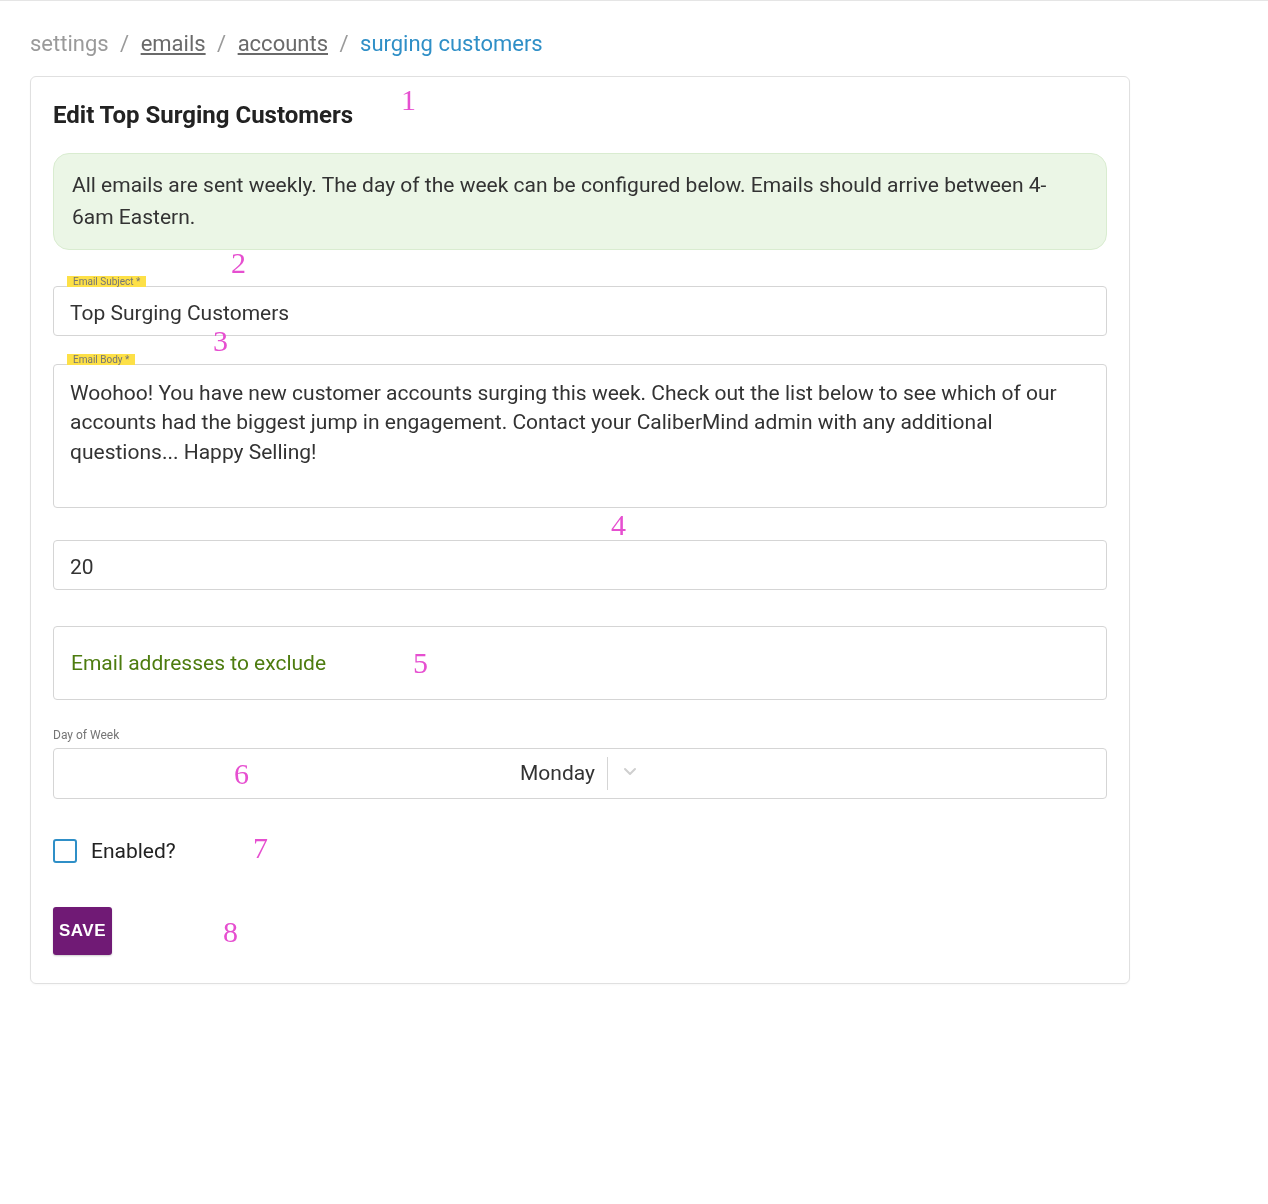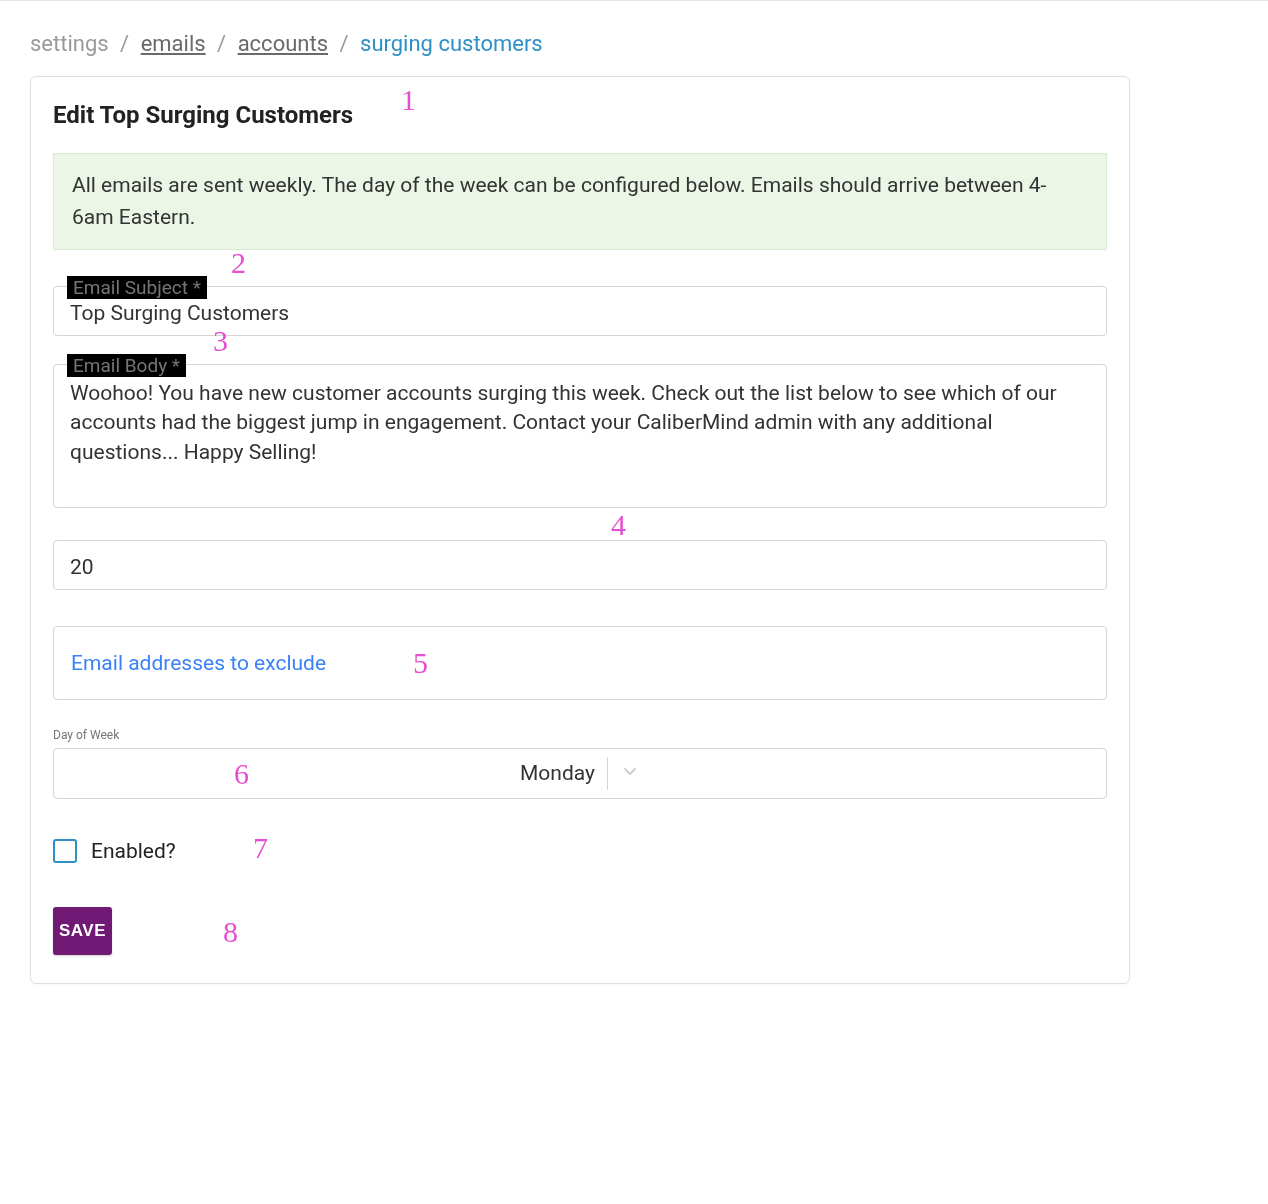--- a/index.html
+++ b/index.html
@@ -41,36 +41,36 @@
   font-size: 24px;
   font-weight: 700;
   color: #222;
   margin-bottom: 24px;
   display: inline-block;
 }
 
 .alert {
   background: #ebf6e6;
   border: 1px solid #d9ecd0;
-  border-radius: 0;
+  border-radius: 16px;
   padding: 16px 18px;
   font-size: 21px;
   color: #333;
   line-height: 1.5;
   margin-bottom: 36px;
 }
 
 .field-wrap { position: relative; margin-bottom: 28px; }
 .field-wrap .float-label {
   position: absolute;
   top: -10px;
   left: 14px;
-  background: #000000;
+  background: #fde047;
   padding: 0 6px;
-  font-size: 19px;
+  font-size: 10px;
   color: #757575;
 }
 .field-wrap input[type="text"],
 .field-wrap textarea {
   width: 100%;
   border: 1px solid #d5d5d5;
   border-radius: 4px;
   padding: 14px 16px 10px 16px;
   font-size: 21px;
   color: #333;
@@ -79,21 +79,21 @@
 }
 .field-wrap textarea { line-height: 1.4; }
 .field-wrap input::placeholder { color: #8a8a8a; }
 
 .placeholder-label {
   position: absolute;
   left: 18px;
   top: 50%;
   transform: translateY(-50%);
   font-size: 21px;
-  color: #3b82f6;
+  color: #4d7c0f;
   pointer-events: none;
 }
 
 .label-plain {
   font-size: 12px;
   color: #757575;
   margin-bottom: 6px;
   display: block;
 }
 

